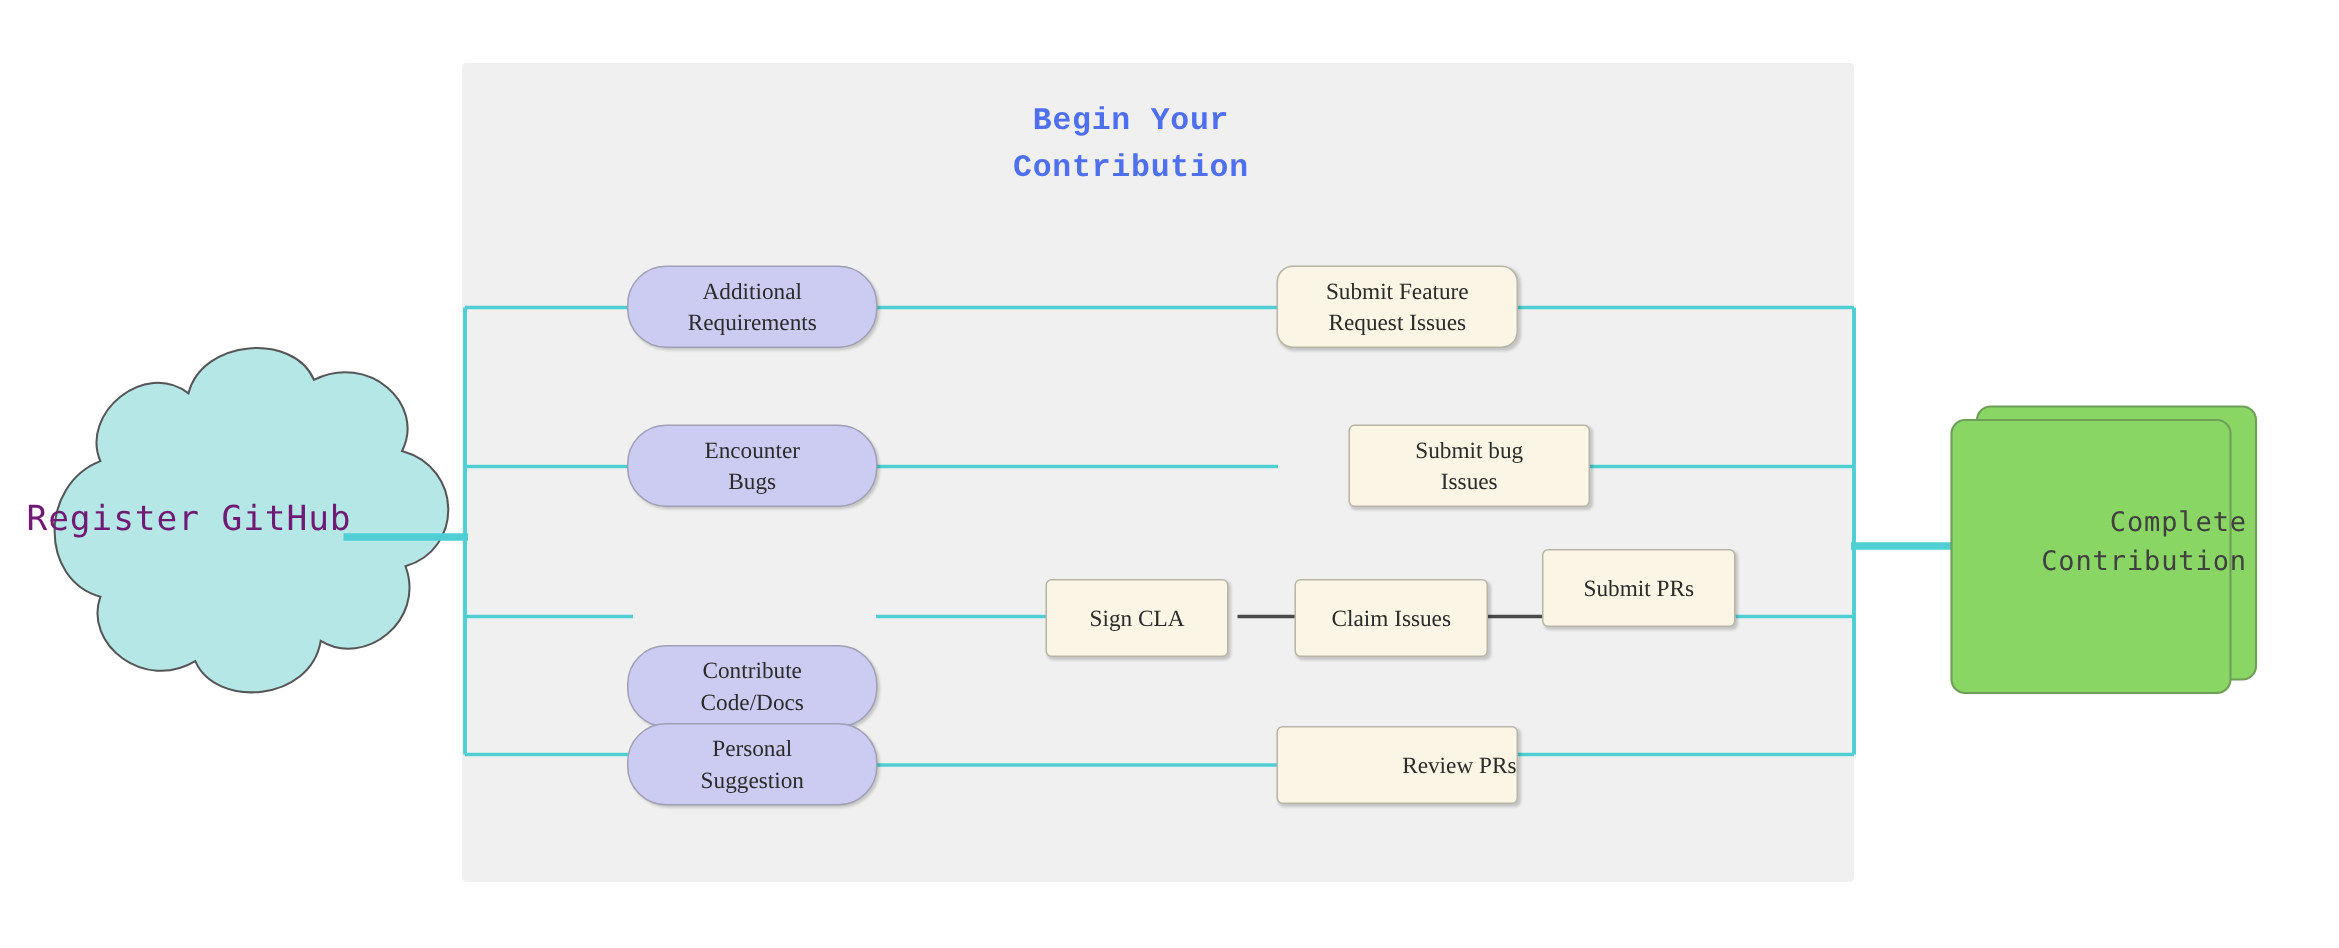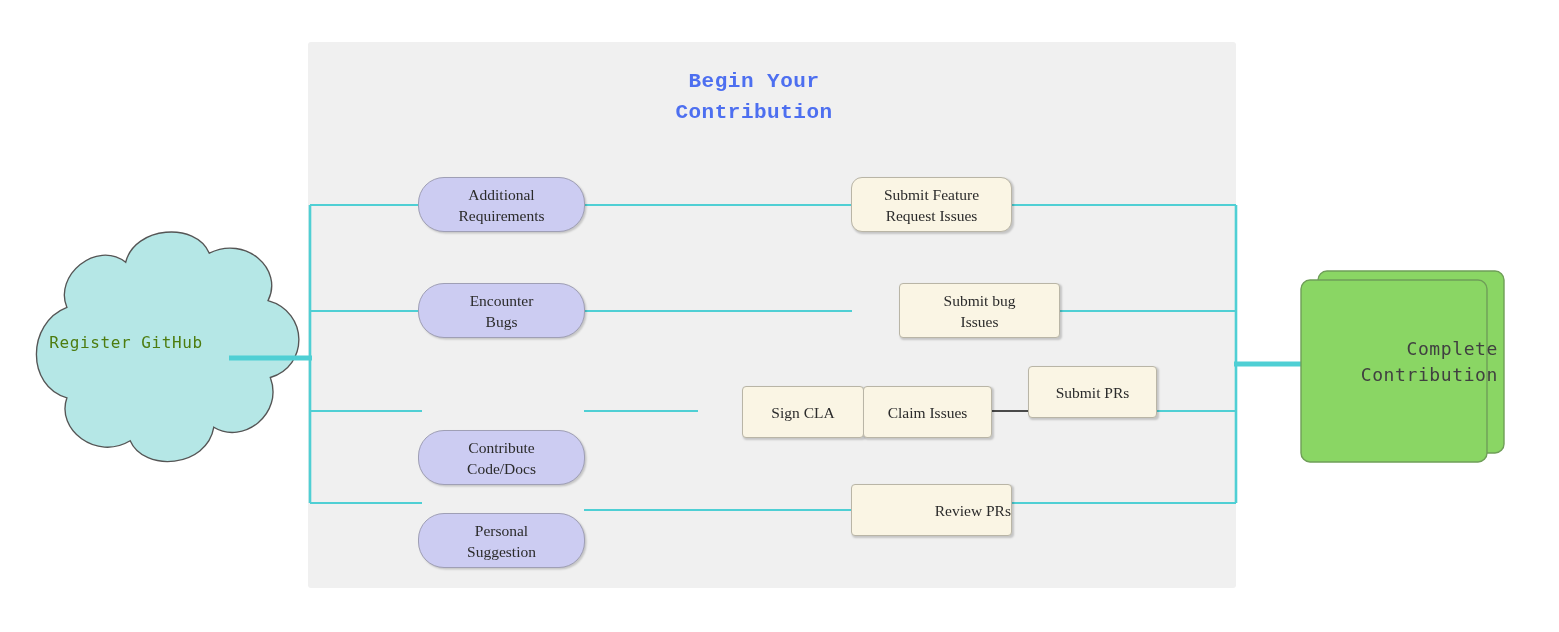--- a/index.html
+++ b/index.html
@@ -31,21 +31,21 @@
                box-shadow:1.5px 1.5px 2px rgba(0,0,0,0.18);}
 
   .node.cream{background:#faf5e4;border:1px solid #b9b5a6;border-radius:4px;
               color:#2b2b2b;font-size:15.5px;line-height:21px;
               box-shadow:1.5px 1.5px 2px rgba(0,0,0,0.18);}
 
   .node .txt{white-space:pre-line;font-family:Liberation Serif, serif;}
 
   
   .cloudtext{position:absolute;left:15px;top:333px;width:222px;text-align:center;
-             color:#4d7c0f;font-size:16px;letter-spacing:0.6px;
+             color:#701a75;font-size:23px;letter-spacing:0.6px;
              font-family:"DejaVu Sans Mono","Liberation Mono",monospace;}
 
   
   .greentext{position:absolute;left:1300px;top:336px;width:198px;text-align:right;
              color:#404040;font-size:18px;line-height:26px;letter-spacing:0.6px;
              white-space:pre-line;
              font-family:"DejaVu Sans Mono","Liberation Mono",monospace;}
 </style>
 </head>
 <body>
@@ -113,36 +113,36 @@
   <div class="node purple" style="left:418px;top:283px;width:167px;height:55px;">
     <span class="txt">Encounter
 Bugs</span>
   </div>
 
   <div class="node purple" style="left:418px;top:384px;width:167px;height:55px;margin-top:46px;">
     <span class="txt">Contribute
 Code/Docs</span>
   </div>
 
-  <div class="node purple" style="left:418px;top:482px;width:167px;height:55px;margin-top:31px;">
+  <div class="node purple" style="left:418px;top:482px;width:167px;height:55px;">
     <span class="txt">Personal
 Suggestion</span>
   </div>
 
   <div class="node cream" style="left:851px;top:177px;width:161px;height:55px;border-radius:11px;">
     <span class="txt">Submit Feature
 Request Issues</span>
   </div>
 
   <div class="node cream" style="left:851px;top:283px;width:161px;height:55px;margin-left:48px;">
     <span class="txt">Submit bug
 Issues</span>
   </div>
 
-  <div class="node cream" style="left:697px;top:386px;width:122px;height:52px;margin-left:45px;">
+  <div class="node cream" style="left:697px;top:386px;width:122px;height:52px;">
     <span class="txt">Sign CLA</span>
   </div>
 
   <div class="node cream" style="left:863px;top:386px;width:129px;height:52px;">
     <span class="txt">Claim Issues</span>
   </div>
 
   <div class="node cream" style="left:1028px;top:366px;width:129px;height:52px;">
     <span class="txt">Submit PRs</span>
   </div>

